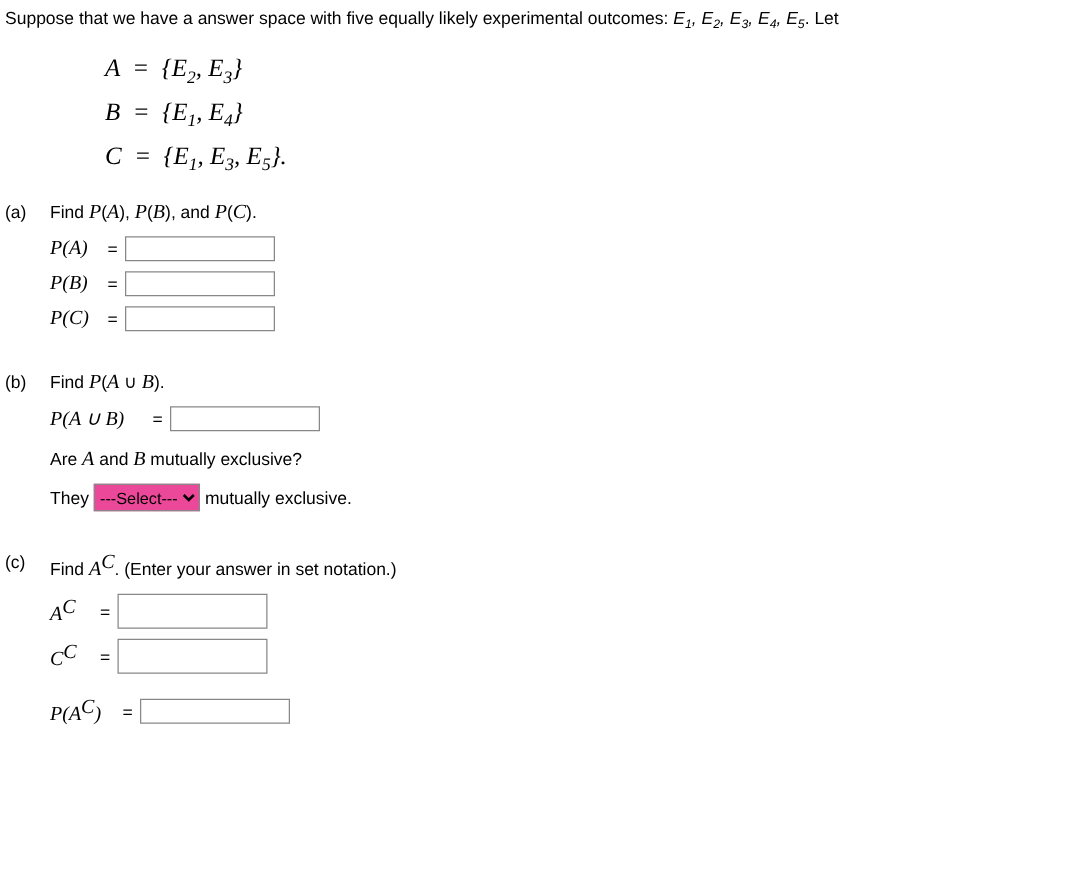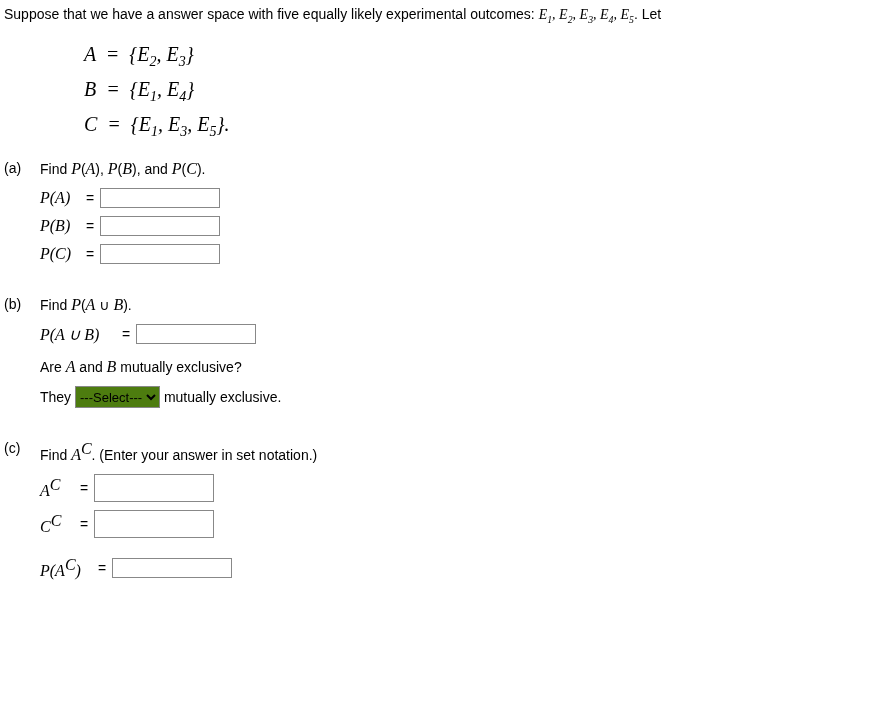--- a/index.html
+++ b/index.html
@@ -34,25 +34,25 @@
       width: 120px;
       height: 28px;
       border: 1px solid #888;
       font-size: 13px;
       padding: 1px 3px;
     }
     select {
       border: 1px solid #888;
       font-size: 13px;
       height: 22px;
-      background: #4d7c0f;
+      background: #ec4899;
     }
     .sub { font-size: 0.7em; vertical-align: sub; }
     .sup { font-size: 0.75em; vertical-align: super; font-style: normal; }
-    .mathE { font-style: italic; font-family: Liberation Serif, serif; }
+    .mathE { font-style: italic; font-family: Liberation Sans, sans-serif; }
     .mathI { font-style: italic; font-family: 'Times New Roman', serif; font-size: 16px; }
   </style>
 </head>
 <body>
 
 <div class="intro">
   <span>Suppose that we have a answer space with five equally likely experimental outcomes: </span><span class="mathE"><i>E</i><span class="sub">1</span>, <i>E</i><span class="sub">2</span>, <i>E</i><span class="sub">3</span>, <i>E</i><span class="sub">4</span>, <i>E</i><span class="sub">5</span></span><span>. Let</span>
 </div>
 
 <div class="sets-block">

